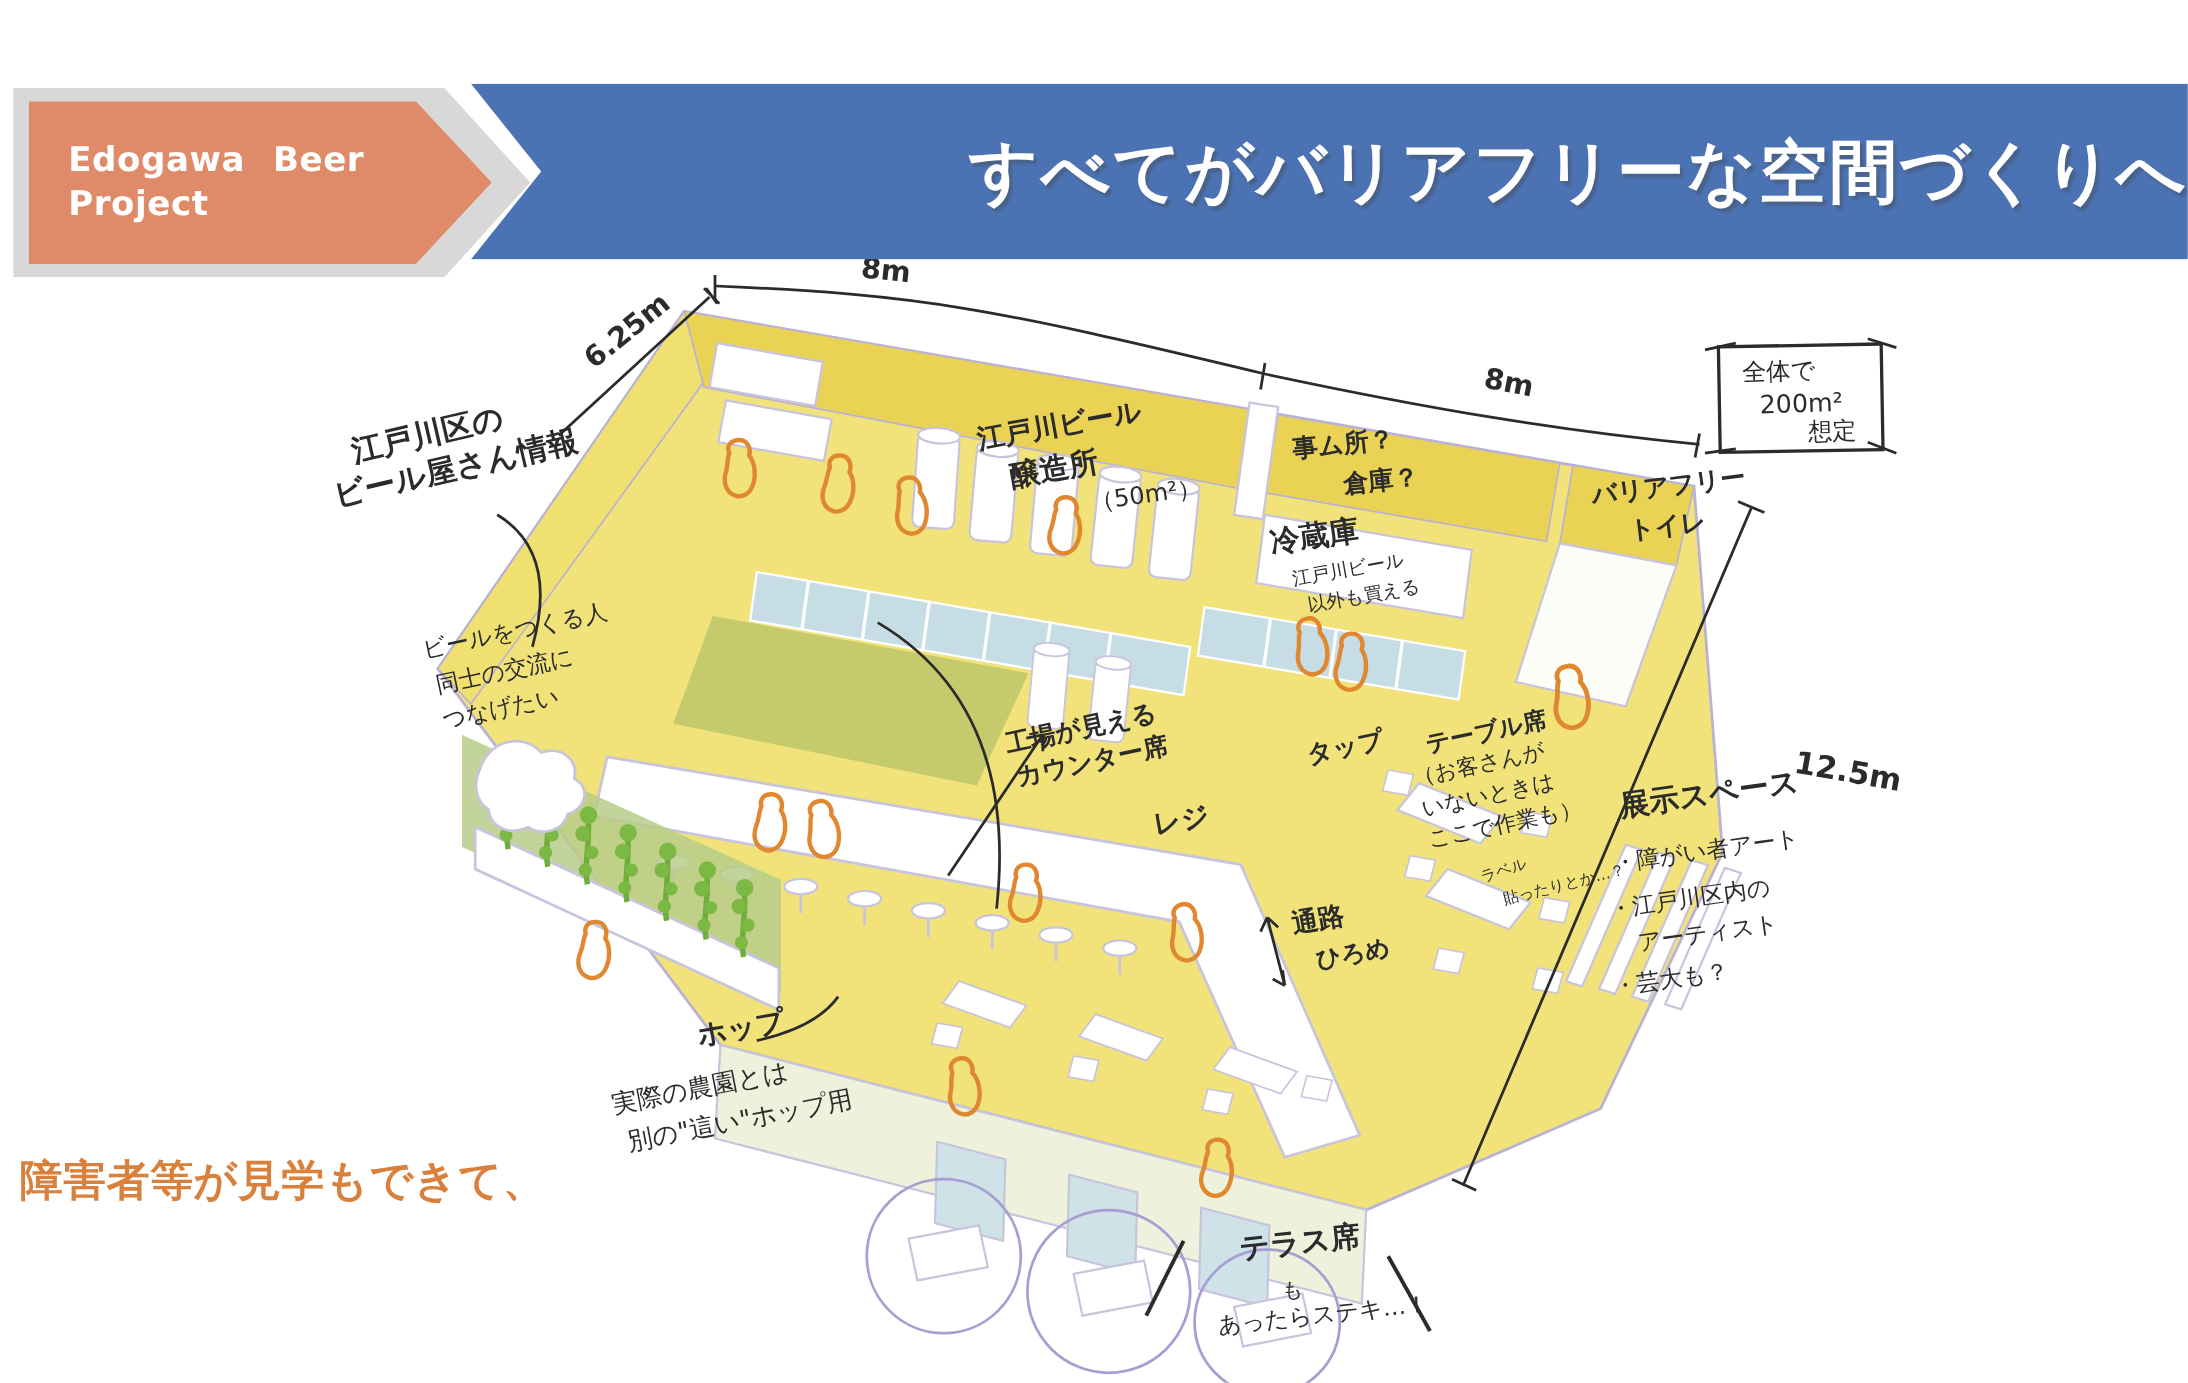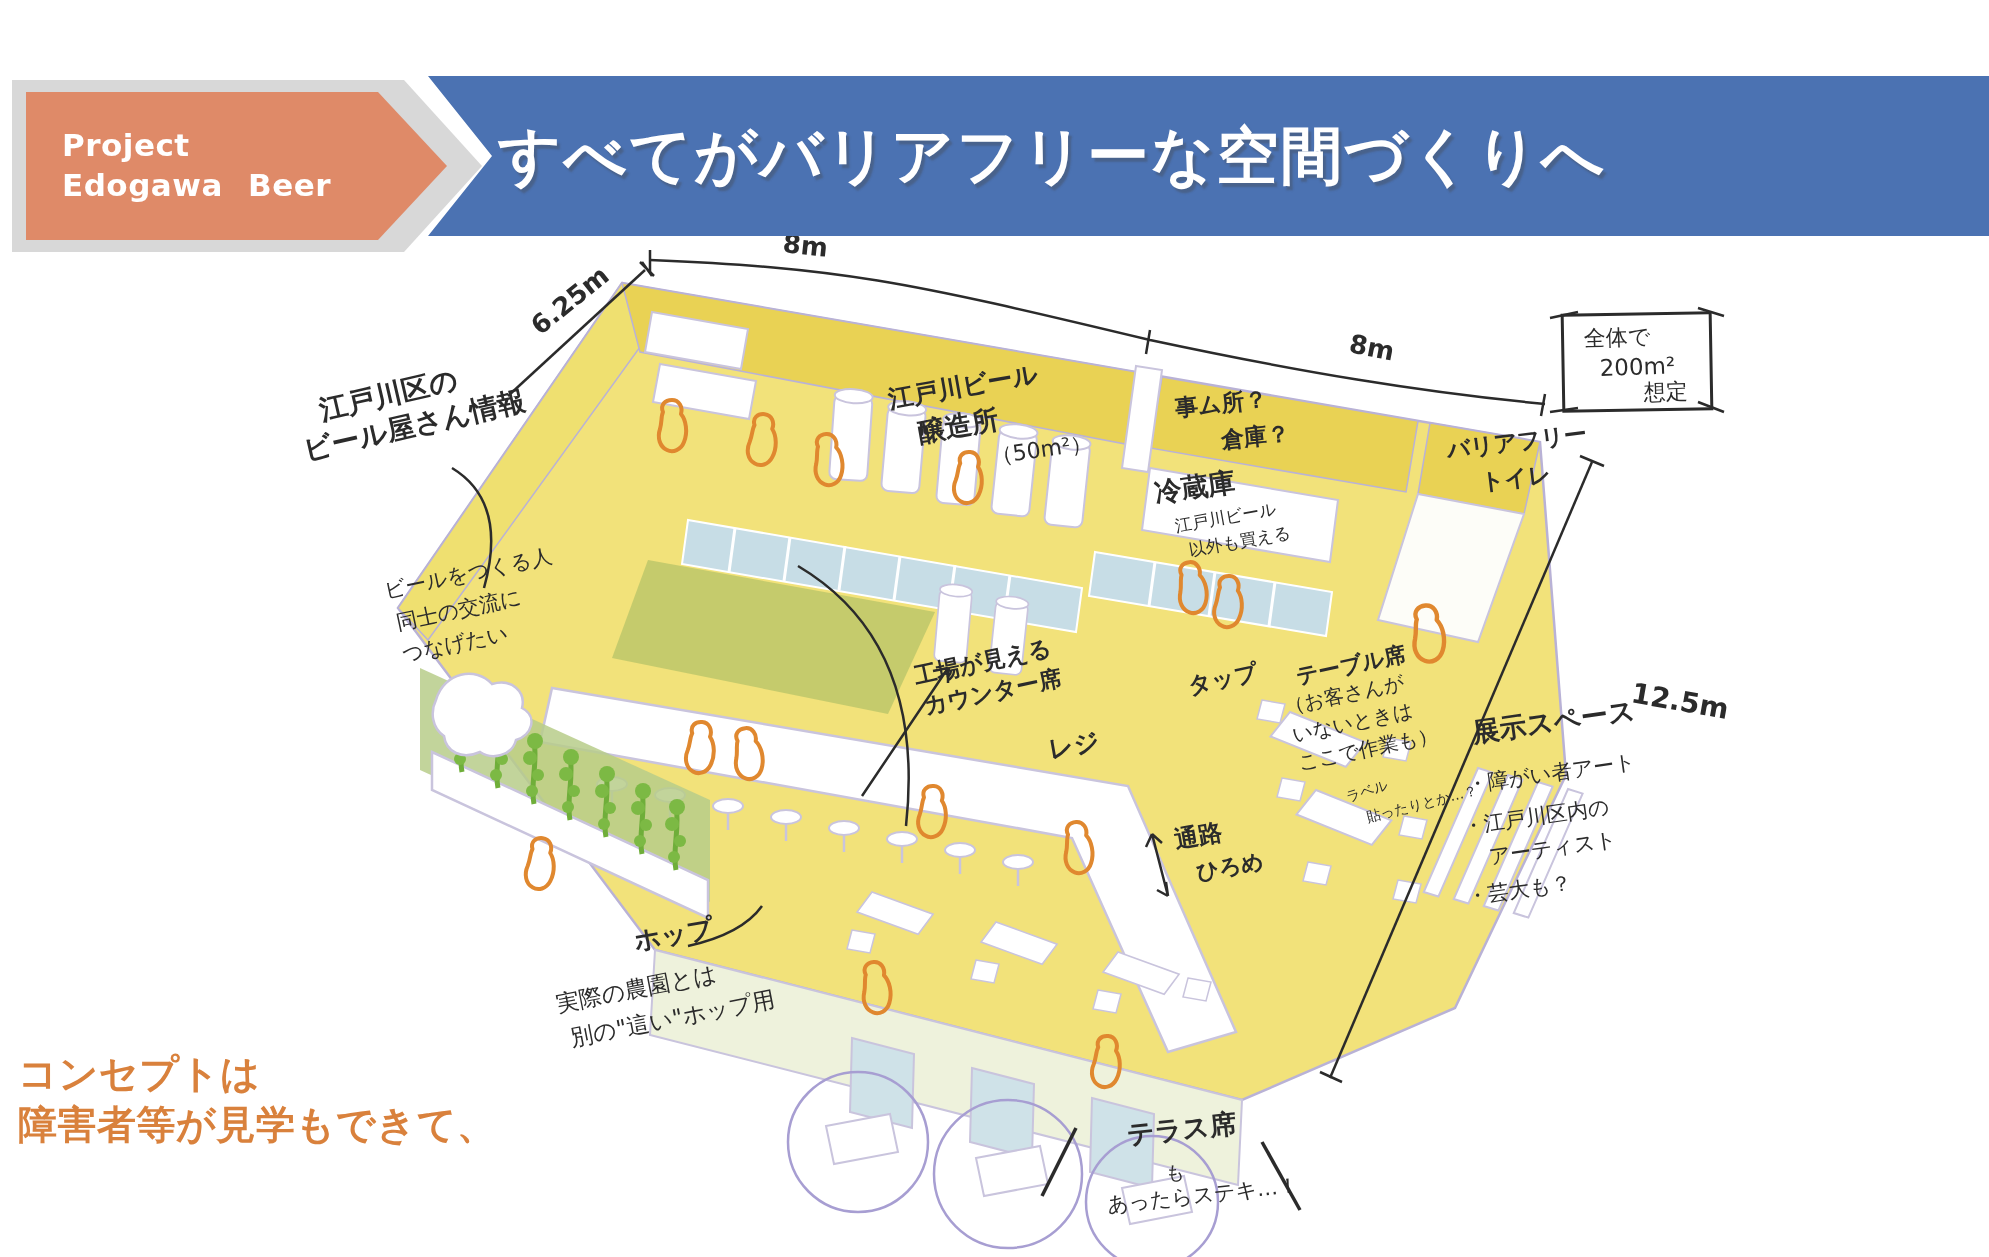--- a/index.html
+++ b/index.html
@@ -16,43 +16,43 @@
     position:absolute;left:26px;top:92px;width:422px;height:148px;background:#df8a68;
     clip-path:polygon(0 0,352px 0,421px 74px,352px 148px,0 148px);
     display:flex;flex-direction:column;justify-content:center;
     padding-left:36px;box-sizing:border-box;z-index:4;
   }
   .header-orange .line{color:#fff;font-weight:bold;font-size:31px;line-height:1.28;letter-spacing:.5px;}
   .header-orange .line.wide{word-spacing:14px;}
   .header-blue{
     position:absolute;left:428px;top:76px;right:0;height:160px;background:#4b72b2;
     clip-path:polygon(0 0,100% 0,100% 100%,0 100%,64px 50%);
-    display:flex;align-items:center;justify-content:flex-start;z-index:2;
+    display:flex;align-items:center;justify-content:flex-end;z-index:2;
   }
   .header-blue .title{
     color:#fff;font-weight:bold;font-size:62px;letter-spacing:2px;
     text-shadow:3px 4px 2px rgba(70,70,70,.35);padding-left:70px;
   }
   
   .concept{
     position:absolute;left:18px;top:1048px;z-index:3;
     color:#d9813c;font-size:39px;font-weight:bold;line-height:1.32;letter-spacing:.5px;
   }
   
   svg{position:absolute;left:0;top:0;z-index:1;}
   text.ink{fill:#2b2b2b;}
   text.ink-b{fill:#2b2b2b;font-weight:bold;}
 </style>
 </head>
 <body>
 
 <div class="header-gray"></div>
 <div class="header-orange">
+  <span class="line wide">Edogawa Beer</span>
   <span class="line">Project</span>
-  <span class="line wide">Edogawa Beer</span>
 </div>
 <div class="header-blue">
   <span class="title">すべてがバリアフリーな空間づくりへ</span>
 </div>
 
 <svg width="1989" height="1257" viewBox="0 0 1989 1257">
   <defs>
     <g id="tank">
       <rect x="-19" y="-82" width="38" height="84" rx="7" fill="#fff" stroke="#c9c4dd" stroke-width="2"></rect>
       <ellipse cx="0" cy="-82" rx="19" ry="7" fill="#fff" stroke="#c9c4dd" stroke-width="2"></ellipse>
@@ -287,15 +287,14 @@
     <text class="ink" font-size="23" transform="translate(558,1012) rotate(-11)">実際の農園とは</text>
     <text class="ink" font-size="23" transform="translate(572,1046) rotate(-11)">別の"這い"ホップ用</text>
 
     <text class="ink-b" font-size="27" transform="translate(1128,1144) rotate(-6)">テラス席</text>
     <text class="ink" font-size="19" transform="translate(1166,1180) rotate(-6)">も</text>
     <text class="ink" font-size="21" transform="translate(1108,1212) rotate(-6)">あったらステキ…！</text>
   </g>
 </svg>
 
 <div class="concept">
-  <div>コンセプトは</div>
   <div>障害者等が見学もできて、</div>
 </div>
 
 </body></html>

